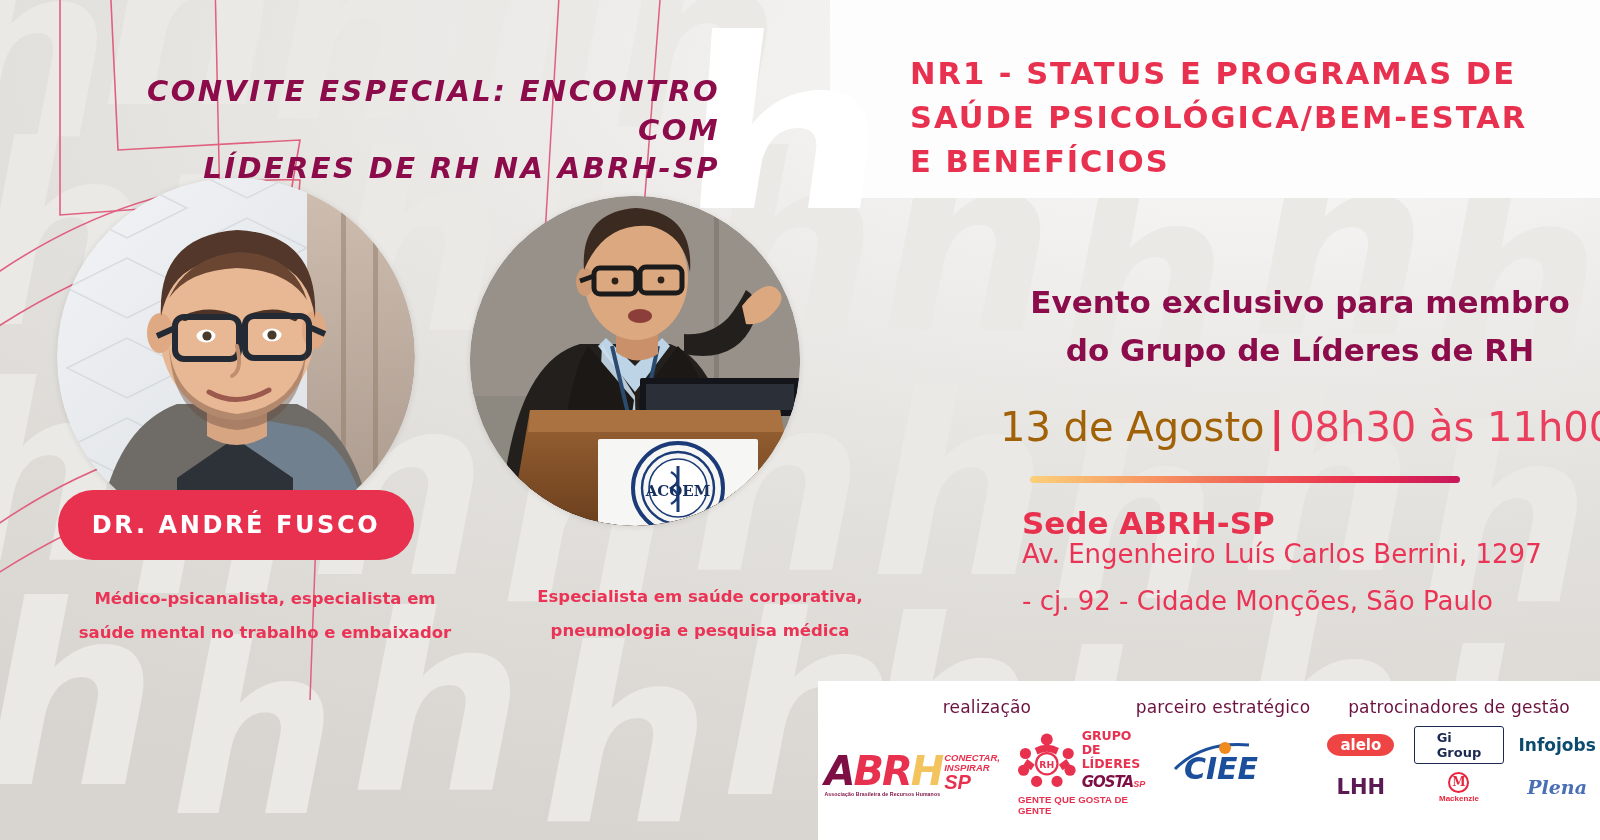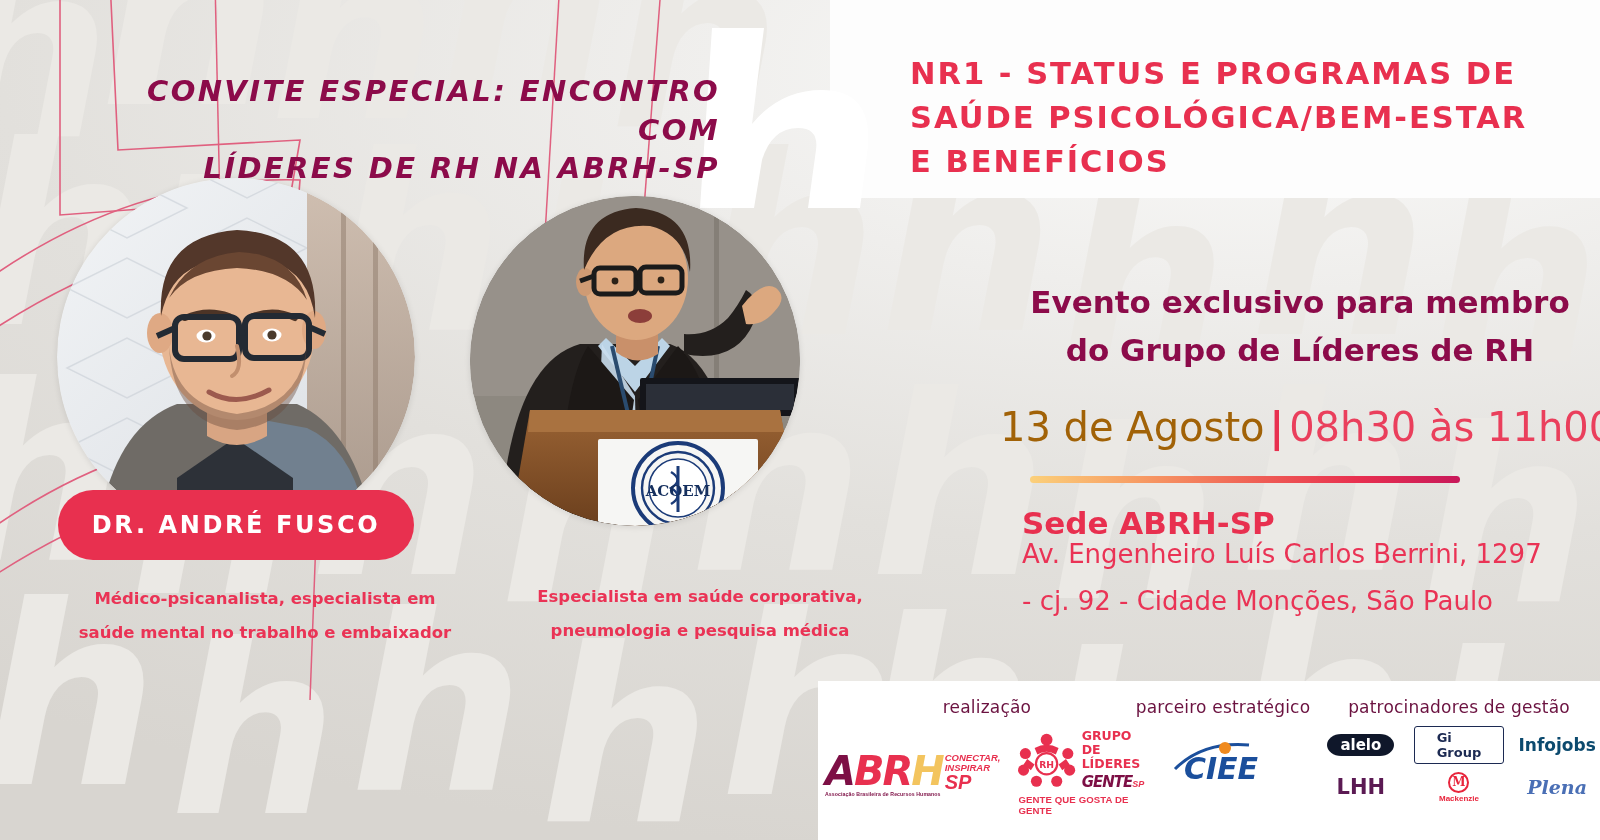--- a/index.html
+++ b/index.html
@@ -167,21 +167,21 @@
   .gl-t1 { color:#e8304f; font-weight:700; font-size:12.5px; line-height:1.12; font-family:"DejaVu Sans",sans-serif;}
   .gl-abrh { display:flex; align-items:baseline; margin-top:2px; }
   .gl-bottom { color:#e8304f; font-weight:700; font-size:9.6px; margin-top:3px; letter-spacing:0.1px;}
 
   
   .ciee-logo { display:flex; flex-direction:column; align-items:center; position:relative;}
 
   
   .sp-grid { display:grid; grid-template-columns:repeat(3,1fr); gap:6px 10px; margin-top:10px; align-items:center; justify-items:center;}
   .sp-cell { height:36px; display:flex; align-items:center; justify-content:center;}
-  .alelo { background:#0f172a; color:#fff; border-radius:18px/14px; font-size:15px; font-weight:700; padding:2px 13px; font-family:"DejaVu Sans",sans-serif;}
+  .alelo { background:#ef4444; color:#fff; border-radius:18px/14px; font-size:15px; font-weight:700; padding:2px 13px; font-family:"DejaVu Sans",sans-serif;}
   .gigroup { border:1.6px solid #1c2a52; border-radius:3px; padding:3px 22px; color:#1c2a52; font-weight:700; font-size:13px; font-family:"DejaVu Sans",sans-serif;}
   .infojobs { color:#0c4a6e; font-weight:700; font-size:17px; font-family:"DejaVu Sans",sans-serif;}
   .lhh { color:#5b1a53; font-weight:700; font-size:21px; font-family:"DejaVu Sans",sans-serif;}
   .mack { display:flex; flex-direction:column; align-items:center; }
   .mack-circ { width:21px; height:21px; border-radius:50%; border:2.4px solid #e8253c; color:#e8253c; font-weight:700; font-size:12px; display:flex; align-items:center; justify-content:center; font-family:"DejaVu Serif",serif;}
   .mack-t { color:#e8253c; font-weight:700; font-size:8px; margin-top:1px;}
   .plena { color:#4a6fb5; font-weight:700; font-style:italic; font-size:19px; font-family:"DejaVu Serif",serif;}
 </style>
 </head>
 <body>
@@ -455,21 +455,21 @@
               <path d="M10,28 L18,34 L14,40 L6,34 Z"></path>
                 <path d="M52,28 L44,34 L48,40 L56,34 Z"></path>
             </g>
             <circle cx="31" cy="33" r="11.5" fill="none" stroke="#e8304f" stroke-width="2.4"></circle>
             <text x="31" y="37.5" text-anchor="middle" font-family="DejaVu Sans, sans-serif" font-size="10" font-weight="700" fill="#e8304f">RH</text>
           </svg>
           <div class="gl-text">
             <div class="gl-t1">GRUPO DE</div>
             <div class="gl-t1">LÍDERES</div>
             <div class="gl-abrh">
-              <span style="color:#7d0f45;font-weight:700;font-style:italic;font-size:15px;letter-spacing:-1px;font-family:'DejaVu Sans',sans-serif">GENTE</span>
+              <span style="color:#7d0f45;font-weight:700;font-style:italic;font-size:15px;letter-spacing:-1px;font-family:'DejaVu Sans',sans-serif">GOSTA</span>
               <span style="color:#e8304f;font-weight:700;font-style:italic;font-size:9px">SP</span>
             </div>
           </div>
         </div>
         <div class="gl-bottom">GENTE QUE GOSTA DE GENTE</div>
       </div>
     </div>
   </div>
 
   <div class="footer-col" id="col-parceiro">

